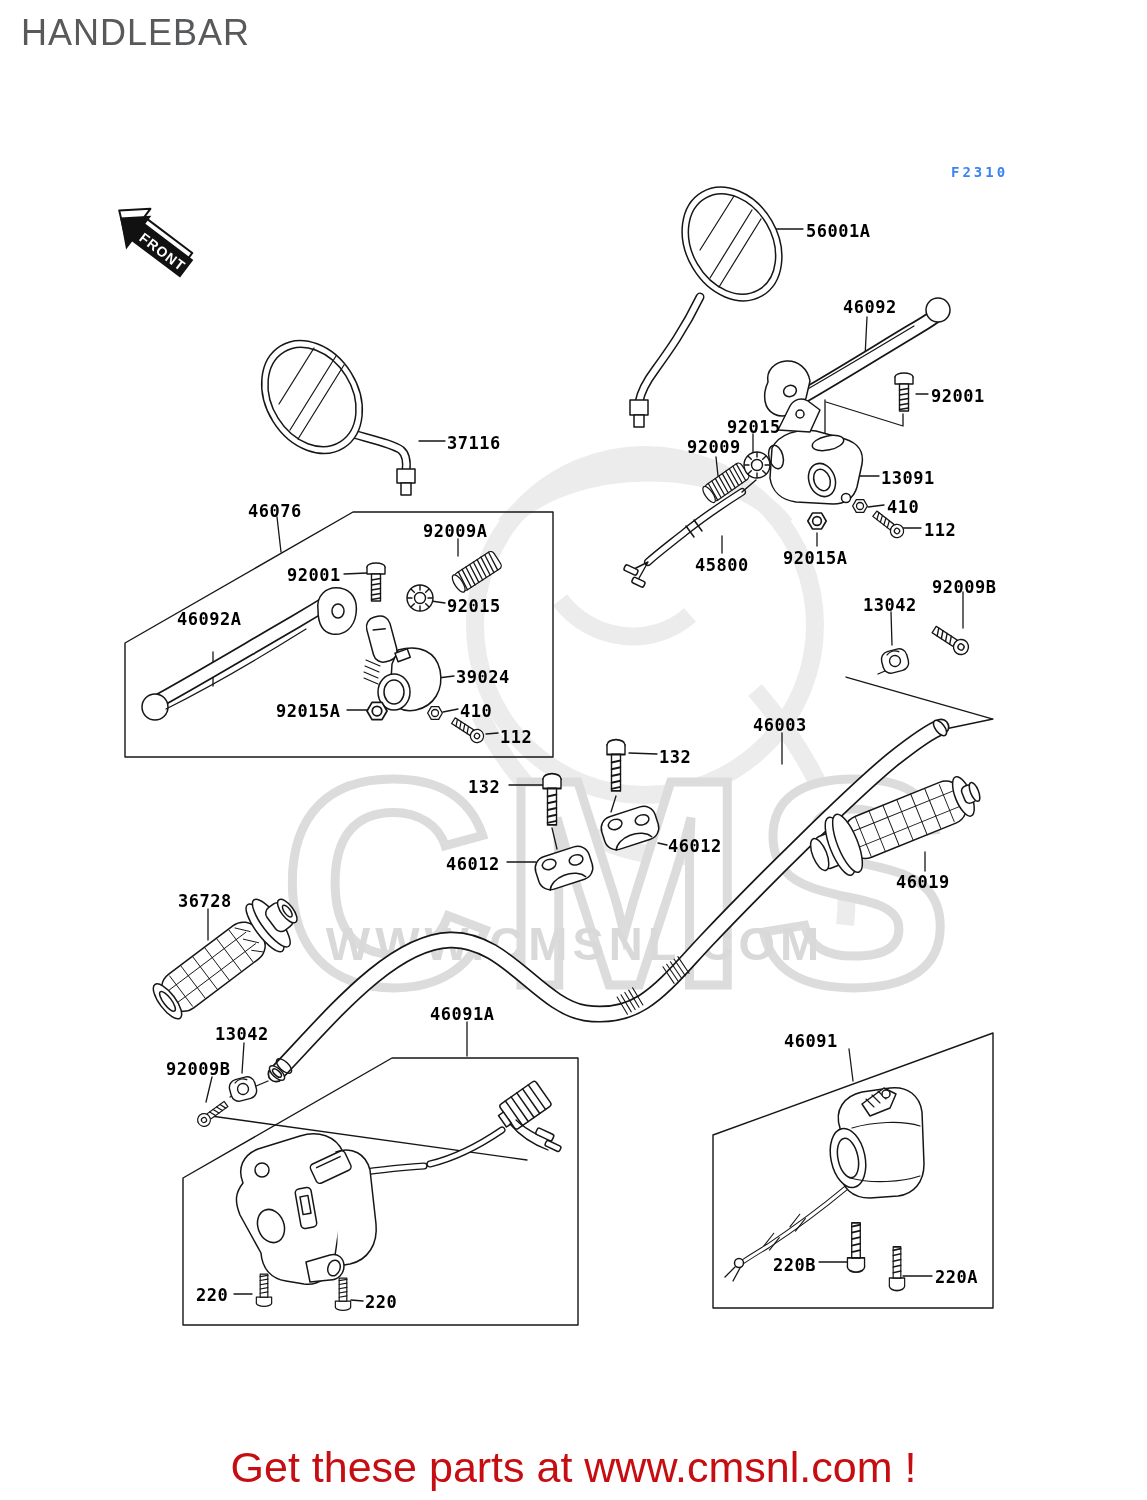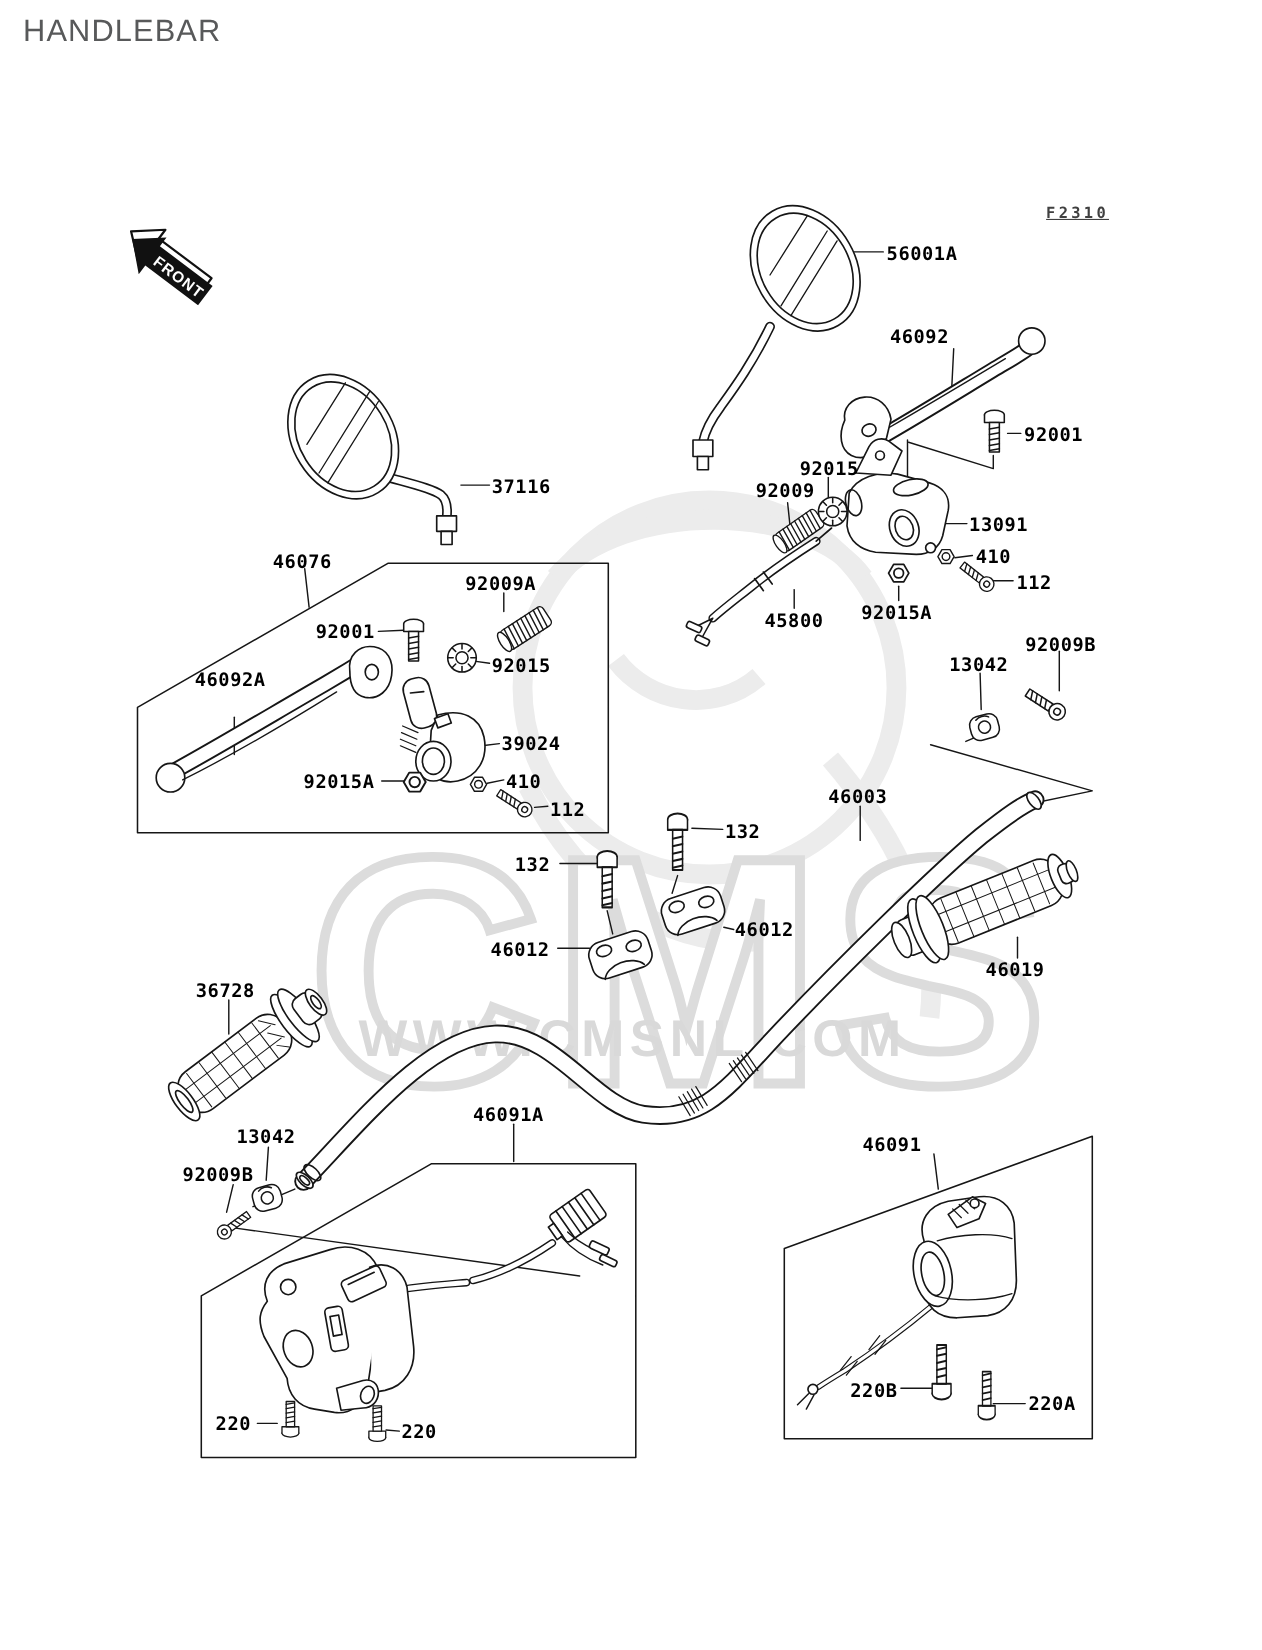--- a/index.html
+++ b/index.html
@@ -1,21 +1,21 @@
 <!DOCTYPE html>
 <html><head>
 <meta charset="utf-8">
 <style>
   html,body{margin:0;padding:0;background:#fff;}
   .page{position:relative;width:1147px;height:1500px;background:#ffffff;overflow:hidden;
         font-family:"Liberation Sans",sans-serif;}
-  .page-title{position:absolute;left:21px;top:12px;font-size:28px;letter-spacing:1px;
+  .page-title{position:absolute;left:21px;top:12px;font-size:36px;letter-spacing:1px;
         color:#58595a;font-family:"Liberation Sans",sans-serif;}
-  .fig-code{position:absolute;left:951px;top:186px;font:bold 14px "DejaVu Sans Mono",monospace;
-        letter-spacing:3px;color:#404040;text-decoration:underline;}
+  .fig-code{position:absolute;left:951px;top:164px;font:bold 14px "DejaVu Sans Mono",monospace;
+        letter-spacing:3px;color:#3b82f6;}
   .plabel{position:absolute;font:bold 17px "DejaVu Sans Mono",monospace;color:#000;
         letter-spacing:.5px;white-space:nowrap;cursor:pointer;}
   .footer-promo{position:absolute;left:0;right:0;top:1443px;text-align:center;
         font-size:43px;color:#c60d12;font-family:"Liberation Sans",sans-serif;}
   svg{position:absolute;left:0;top:0;}
 </style>
 </head>
 <body>
 
 <div class="page">
@@ -406,21 +406,21 @@
 
       <g transform="translate(127,205) rotate(37)">
         <path d="M-3,9 L21,-11 L21,-1 L81,-1 L81,19 L21,19 L21,29 Z" fill="#ffffff" stroke="#111" stroke-width="2"></path>
         <path d="M2,14 L26,-6 L26,4 L86,4 L86,26 L26,26 L26,36 Z" fill="#111" stroke="none"></path>
         <text x="30" y="21" font-size="14" font-weight="bold" fill="#ffffff" stroke="none" letter-spacing="1" font-family="Liberation Sans, sans-serif">FRONT</text>
       </g>
     </g>
   </svg>
 
   <div class="plabel" style="left:806px;top:221px">56001A</div>
-  <div class="plabel" style="left:809px;top:297px">46092</div>
+  <div class="plabel" style="left:843px;top:297px">46092</div>
   <div class="plabel" style="left:931px;top:386px">92001</div>
   <div class="plabel" style="left:727px;top:417px">92015</div>
   <div class="plabel" style="left:687px;top:437px">92009</div>
   <div class="plabel" style="left:881px;top:468px">13091</div>
   <div class="plabel" style="left:887px;top:497px">410</div>
   <div class="plabel" style="left:924px;top:520px">112</div>
   <div class="plabel" style="left:783px;top:548px">92015A</div>
   <div class="plabel" style="left:695px;top:555px">45800</div>
   <div class="plabel" style="left:932px;top:577px">92009B</div>
   <div class="plabel" style="left:863px;top:595px">13042</div>
@@ -443,13 +443,14 @@
   <div class="plabel" style="left:178px;top:891px">36728</div>
   <div class="plabel" style="left:430px;top:1004px">46091A</div>
   <div class="plabel" style="left:215px;top:1024px">13042</div>
   <div class="plabel" style="left:166px;top:1059px">92009B</div>
   <div class="plabel" style="left:784px;top:1031px">46091</div>
   <div class="plabel" style="left:196px;top:1285px">220</div>
   <div class="plabel" style="left:365px;top:1292px">220</div>
   <div class="plabel" style="left:773px;top:1255px">220B</div>
   <div class="plabel" style="left:935px;top:1267px">220A</div>
 
+  <div class="footer-promo">Get these parts at www.cmsnl.com !</div>
 </div>
 
 </body></html>

